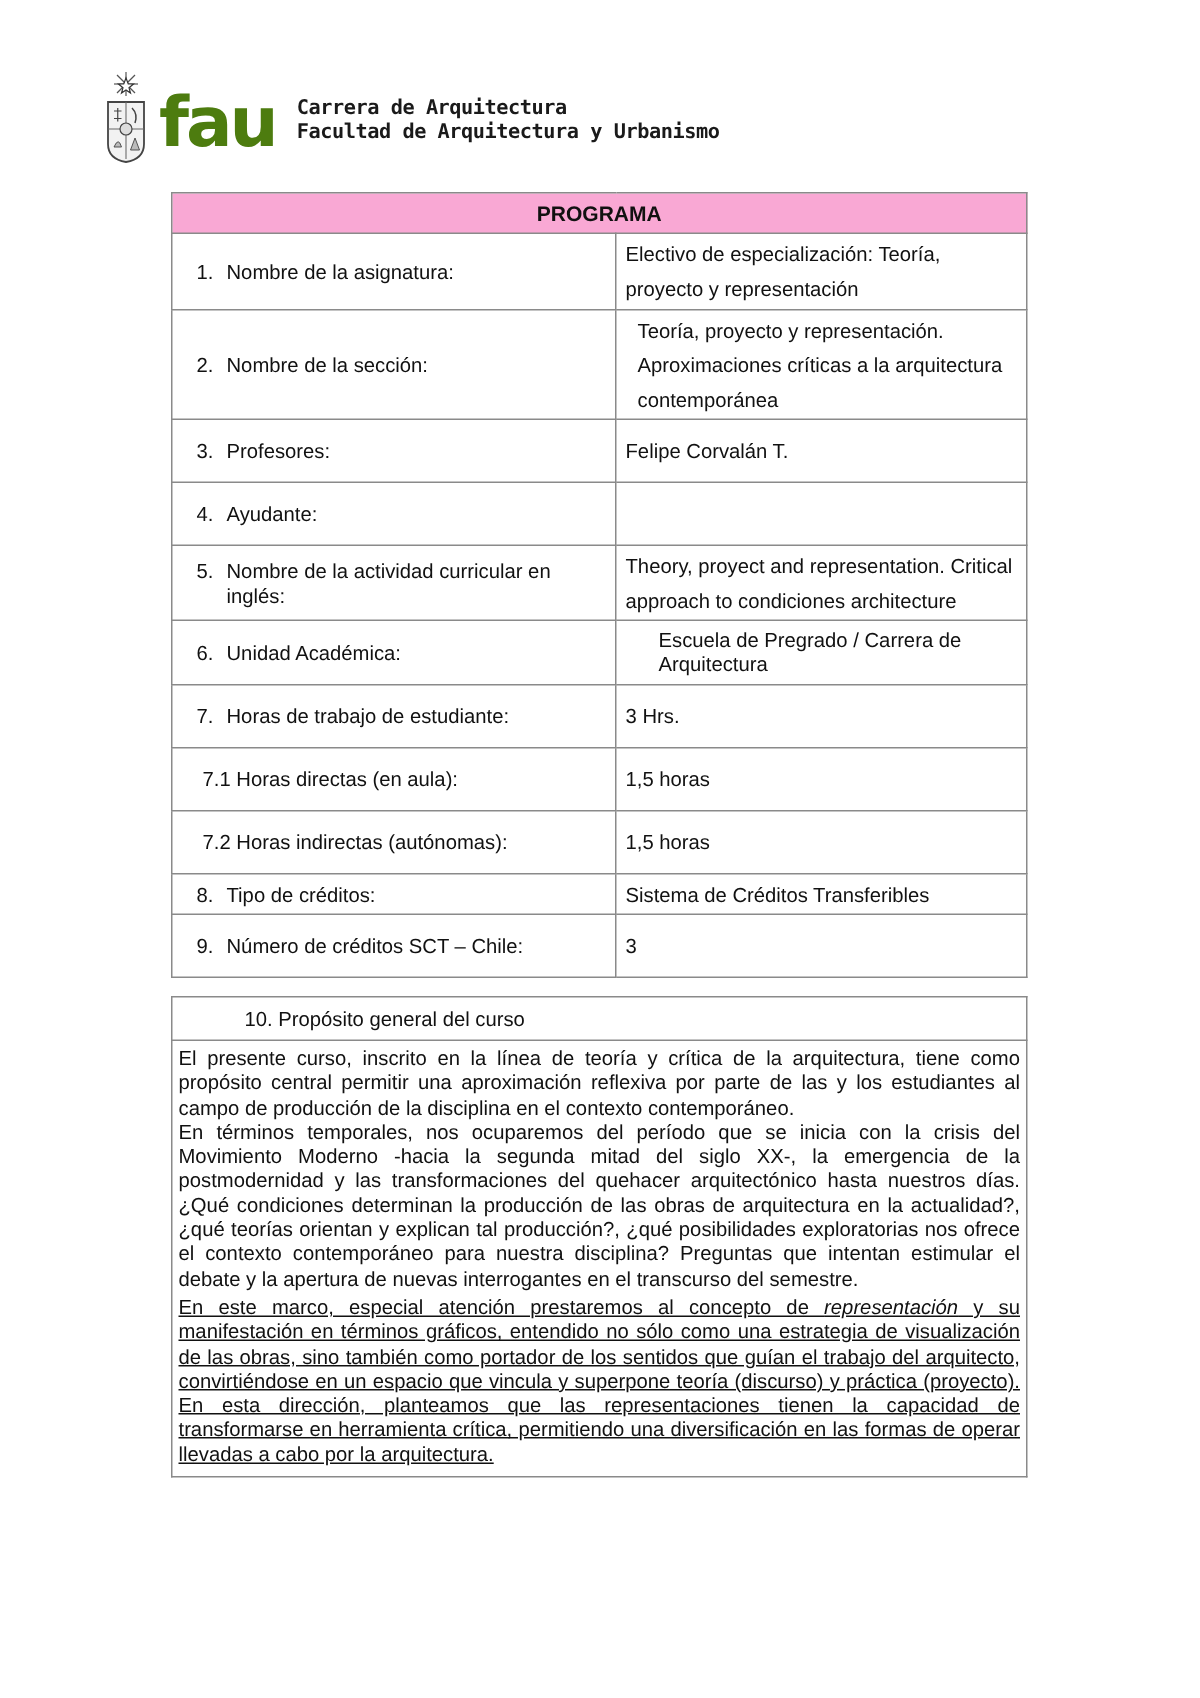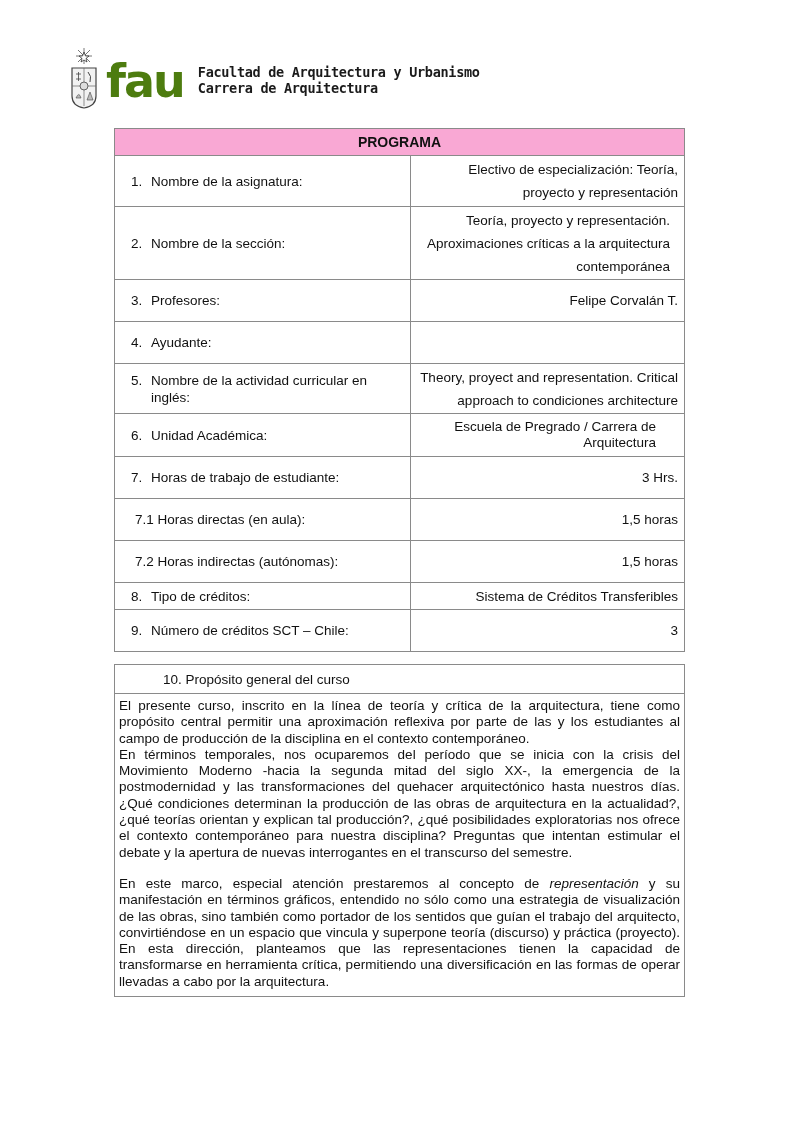--- a/index.html
+++ b/index.html
@@ -11,32 +11,32 @@
     .fau-word { font-family: "DejaVu Sans", sans-serif; font-size: 46px; font-weight: bold; letter-spacing: -2px;
       color: #4d7c0f; line-height: 1; margin-top: 6px; }
     .header-text { margin-left: 14px; margin-top: 4px; font-family: "DejaVu Sans Mono", monospace; font-weight: bold;
       font-size: 13.5px; line-height: 16px; color: #1a1a1a; letter-spacing: -0.3px; }
 
     .prog { position: absolute; left: 114px; top: 128px; width: 571px; border-collapse: collapse; }
     .prog td, .prog th { border: 1.5px solid #8a8a8a; font-size: 13.5px; padding: 0; }
     .prog th { background: #f9a8d4; height: 26px; font-weight: bold; font-size: 14px; text-align: center; }
     .prog td.lbl { width: 275px; padding-left: 16px; vertical-align: middle; }
     .prog td.lbl.sub { padding-left: 20px; }
-    .prog td.val { text-align: right; vertical-align: middle; line-height: 23px; padding: 0 6px; }
+    .prog td.val { text-align: left; vertical-align: middle; line-height: 23px; padding: 0 6px; }
     .prog td.val.tight { line-height: 16px; }
     .lbl .num { display: inline-block; width: 20px; }
     .lbl.two { line-height: 17px; margin-left: 16px; }
     .lbl.two .wrap { display: inline-block; vertical-align: top; }
 
     .purpose { position: absolute; left: 114px; top: 664px; width: 571px; border-collapse: collapse; }
     .purpose td { border: 1.5px solid #8a8a8a; font-size: 13.5px; }
     .purpose .title { height: 26px; padding-left: 48px; }
     .purpose .body { padding: 4px 4px 6px 4px; text-align: justify; line-height: 16.3px; }
     .purpose p { margin: 0; }
-    .purpose p.gap { margin-top: 15px; }
+    .purpose p.gap { margin-top: 3px; text-decoration: underline; }
   </style>
 </head>
 <body>
 
 <div class="header">
   <div class="crest">
     <svg width="32" height="64" viewBox="0 0 32 64">
       <g stroke="#555" stroke-width="0.8" fill="none">
         <line x1="16" y1="2" x2="16" y2="18"></line>
           <line x1="8" y1="10" x2="24" y2="10"></line>
@@ -49,22 +49,22 @@
       <line x1="4" y1="40" x2="28" y2="40" stroke="#666" stroke-width="0.7"></line>
       <circle cx="16" cy="40" r="4" fill="#ddd" stroke="#444" stroke-width="0.8"></circle>
       <path d="M8 28 H13 M10.5 26 V35 M8 33 H13" stroke="#444" stroke-width="0.8"></path>
       <path d="M20 26 Q24 30 22 36" stroke="#444" stroke-width="1" fill="none"></path>
       <path d="M8 52 Q11 45 13 52 Z" fill="#bbb" stroke="#444" stroke-width="0.6"></path>
       <path d="M19 54 L22 46 L25 54 Z" fill="#bbb" stroke="#444" stroke-width="0.6"></path>
     </svg>
   </div>
   <div class="fau-word">fau</div>
   <div class="header-text">
+    <div>Carrera de Arquitectura</div>
     <div>Facultad de Arquitectura y Urbanismo</div>
-    <div>Carrera de Arquitectura</div>
   </div>
 </div>
 
 <table class="prog">
   <tbody>
       <tr>
     <th colspan="2">PROGRAMA</th>
   </tr>
   <tr style="height:51px;">
     <td class="lbl"><span class="num">1.</span><span>Nombre de la asignatura:</span></td>

